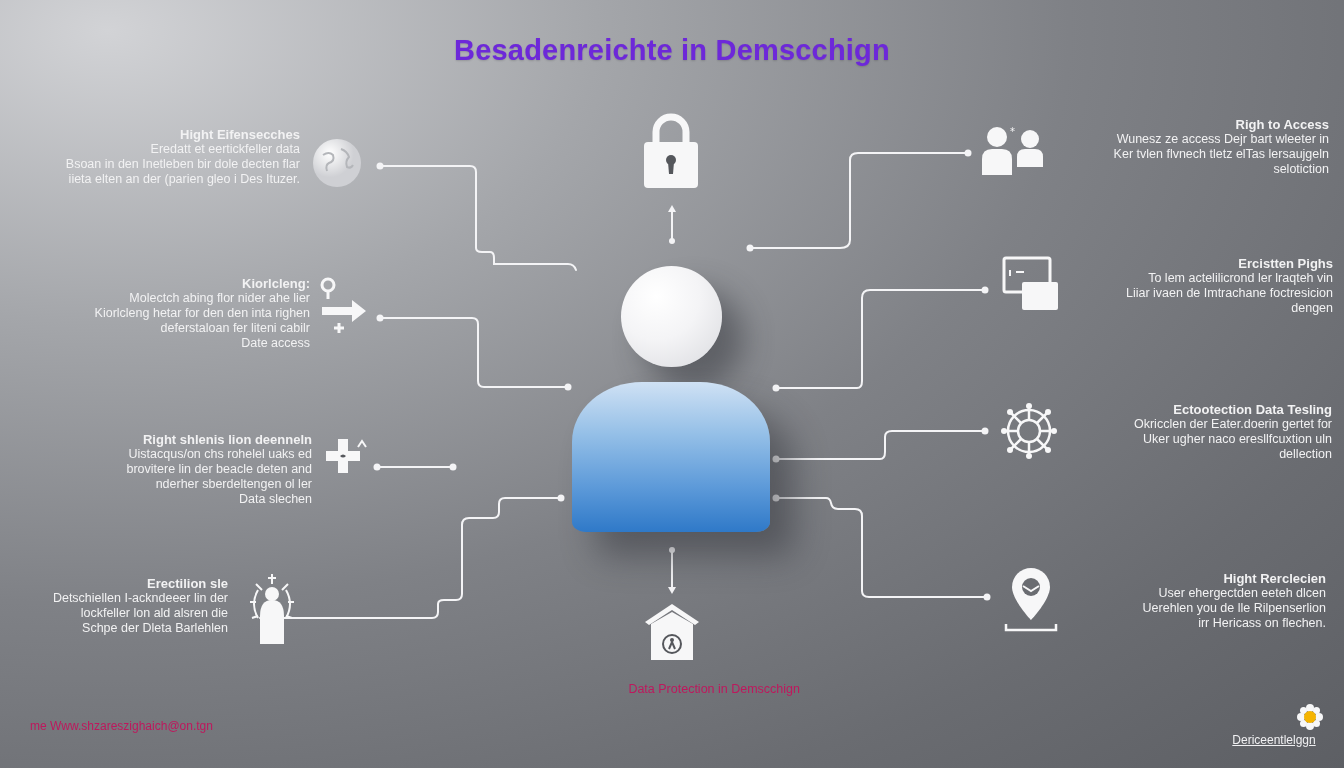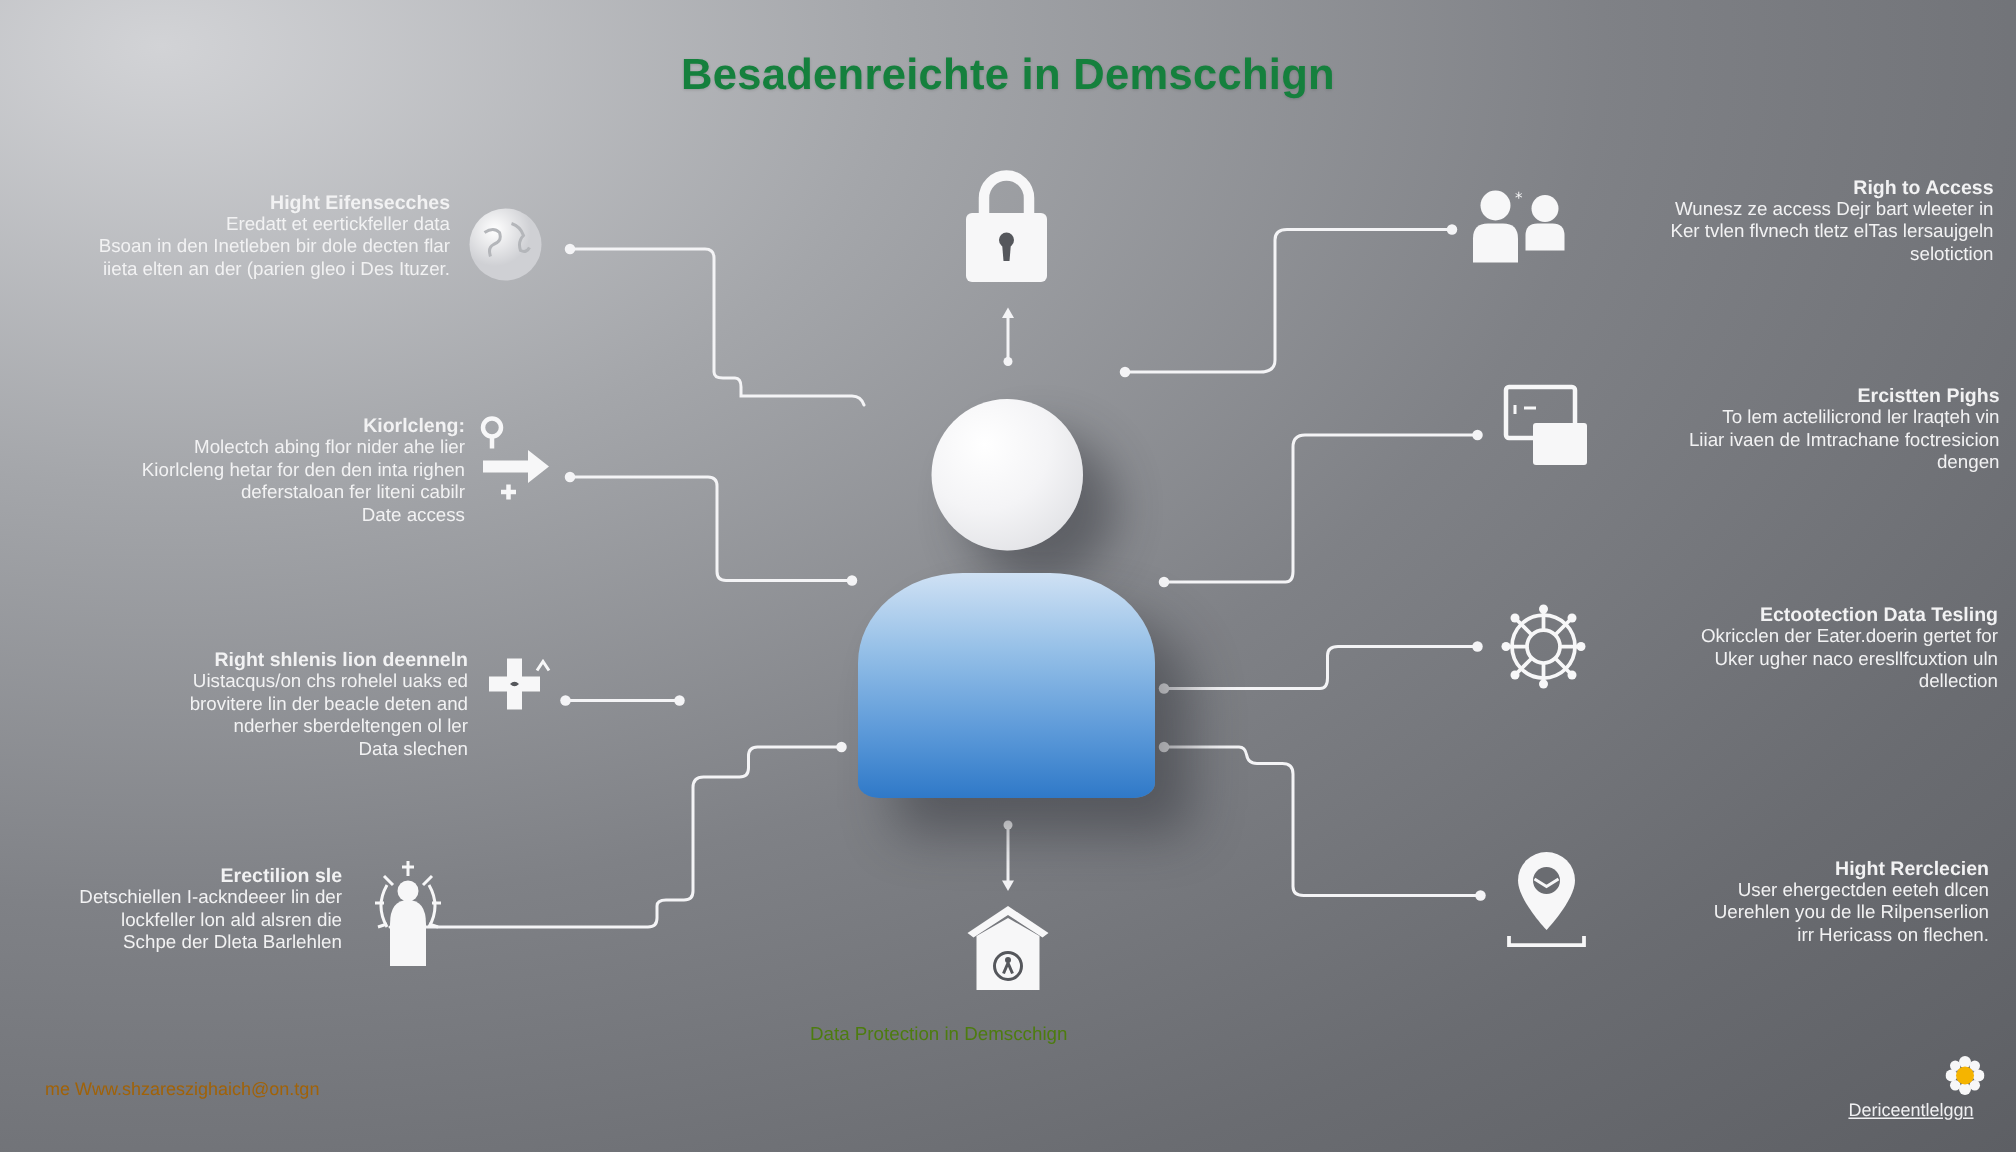--- a/index.html
+++ b/index.html
@@ -4,42 +4,42 @@
 <style>
   html, body { margin:0; padding:0; }
   body {
     width:1344px; height:768px; overflow:hidden; position:relative;
     font-family:"Liberation Sans", "DejaVu Sans", sans-serif;
     background: radial-gradient(ellipse at 8% 4%, #d2d3d6 0%, #a4a6aa 28%, #7f8186 55%, #6a6c71 80%, #5d5f64 100%);
     color:#fff;
   }
   .title {
     position:absolute; left:0; right:0; top:34px; text-align:center;
-    font-size:29px; font-weight:bold; color:#15803d; letter-spacing:0.2px;
+    font-size:29px; font-weight:bold; color:#6d28d9; letter-spacing:0.2px;
     text-shadow:0 1px 2px rgba(0,0,0,0.15);
   }
   svg.lines { position:absolute; left:0; top:0; }
   .block { position:absolute; font-size:12.5px; line-height:15px; color:#f2f2f3; }
   .block .h { font-weight:bold; font-size:13px; }
   .left { text-align:right; }
   .right { text-align:right; }
   .icon { position:absolute; }
   .figure-head {
     position:absolute; left:621px; top:266px; width:101px; height:101px; border-radius:50%;
     background: radial-gradient(circle at 35% 30%, #ffffff 0%, #f4f4f6 45%, #d9dade 100%);
     box-shadow: 22px 22px 30px rgba(40,42,48,0.45);
   }
   .figure-body {
     position:absolute; left:572px; top:382px; width:198px; height:150px;
     border-radius:70px 70px 14px 14px / 60px 60px 10px 10px;
     background: linear-gradient(180deg, #cfe1f4 0%, #94bfe7 35%, #5d9ad9 70%, #2f79c8 100%);
     box-shadow: 24px 24px 34px rgba(40,42,48,0.45);
   }
-  .caption { position:absolute; left:540px; top:682px; width:260px; text-align:left; font-size:12.5px; color:#4d7c0f; }
-  .footer-left { position:absolute; left:30px; top:719px; font-size:12px; color:#a16207; }
+  .caption { position:absolute; left:540px; top:682px; width:260px; text-align:right; font-size:12.5px; color:#be185d; }
+  .footer-left { position:absolute; left:30px; top:719px; font-size:12px; color:#be185d; }
   .footer-right { position:absolute; left:1210px; top:733px; width:128px; text-align:center; font-size:12px; color:#f0f0f2;text-decoration:underline; }
 </style>
 </head>
 <body>
 
 <div class="title">Besadenreichte in Demscchign</div>
 
 <svg class="lines" width="1344" height="768">
   <g fill="none" stroke="#f4f4f6" stroke-width="2" stroke-linecap="round">
 

